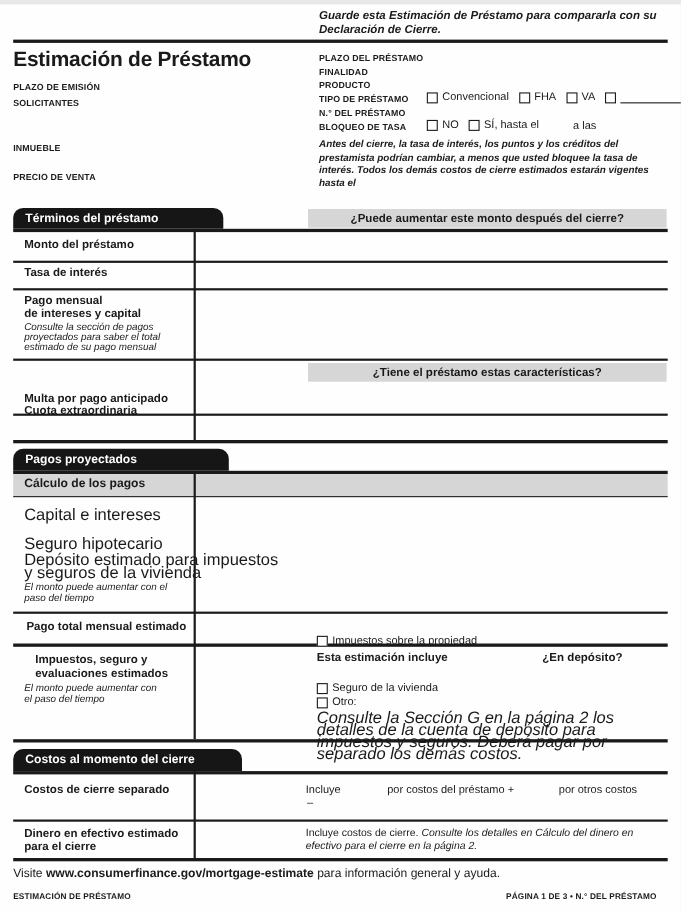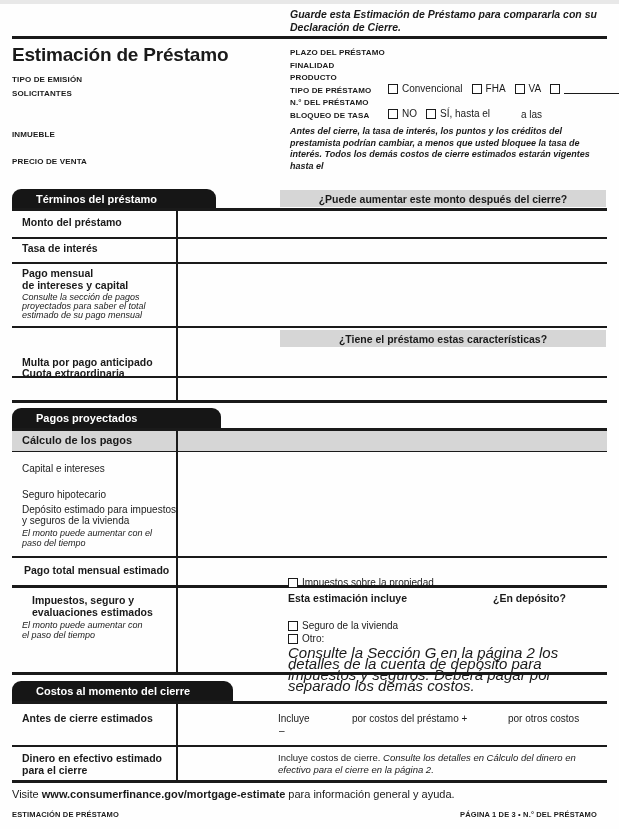--- a/index.html
+++ b/index.html
@@ -3,46 +3,46 @@
 <meta charset="utf-8">
 <style>
   html,body{margin:0;padding:0;background:#e8e8e8}
   .page{position:relative;width:619px;height:829px;background:#fefefe;
         font-family:"Liberation Sans",sans-serif;color:#1a1a1a;overflow:hidden;margin:4px auto}
   .abs{position:absolute}
   .rule{position:absolute;background:#1a1a1a}
   .vline{position:absolute;background:#1a1a1a;width:2px}
   .lbl{position:absolute;font-size:8px;font-weight:bold;letter-spacing:.15px}
   .b{position:absolute;font-size:10.5px;font-weight:bold;line-height:11.5px}
-  .r{position:absolute;font-size:10px;line-height:11.5px}
+  .r{position:absolute;font-size:15px;line-height:11.5px}
   .i{position:absolute;font-size:9px;font-style:italic;line-height:10px}
   .pl{white-space:pre-line}
   .tab{position:absolute;background:#161616;color:#fff;font-size:11px;font-weight:bold;
-       border-radius:9px 9px 0 0;padding-left:24px;display:flex;align-items:center}
+       border-radius:9px 9px 0 0;padding-left:11px;display:flex;align-items:center}
   .graybar{position:absolute;background:#d6d6d6;font-size:10.5px;font-weight:bold;
            display:flex;align-items:center;justify-content:center;text-align:right}
   .cb{display:inline-block;width:8px;height:8px;border:1px solid #1a1a1a;margin-right:4px;flex:none;background:#fff}
   .chk{display:flex;align-items:center;font-size:10px;line-height:13px}
   .opt{display:flex;align-items:center;font-size:10px;margin-right:9px;white-space:nowrap}
   .optrow{position:absolute;display:flex;align-items:center}
   .blank{display:inline-block;width:62px;border-bottom:1.2px solid #1a1a1a;height:9px}
   .nw{white-space:nowrap}
 </style>
 </head>
 <body>
 
 <div class="page">
 
   <div class="abs" style="left:290px;top:4px;width:322px;font-size:10.5px;font-weight:bold;font-style:italic;line-height:13px">Guarde esta Estimación de Préstamo para compararla con su Declaración de Cierre.</div>
 
   <div class="rule" style="left:12px;top:32px;width:595px;height:3px"></div>
 
   <div class="abs" style="left:12px;top:40px;font-size:19px;font-weight:bold;letter-spacing:-.2px">Estimación de Préstamo</div>
 
-  <div class="lbl" style="left:12px;top:71px">TIPO DE EMISIÓN</div>
+  <div class="lbl" style="left:12px;top:71px">PLAZO DE EMISIÓN</div>
   <div class="lbl" style="left:12px;top:85px">SOLICITANTES</div>
   <div class="lbl" style="left:12px;top:126px">INMUEBLE</div>
   <div class="lbl" style="left:12px;top:153px">PRECIO DE VENTA</div>
 
   <div class="lbl" style="left:290px;top:44px">PLAZO DEL PRÉSTAMO</div>
   <div class="lbl" style="left:290px;top:57px">FINALIDAD</div>
   <div class="lbl" style="left:290px;top:69px">PRODUCTO</div>
   <div class="lbl" style="left:290px;top:82px">TIPO DE PRÉSTAMO</div>
   <div class="lbl" style="left:290px;top:94px">N.° DEL PRÉSTAMO</div>
   <div class="lbl" style="left:290px;top:107px">BLOQUEO DE TASA</div>
@@ -154,21 +154,21 @@
   <div class="abs" style="left:288px;top:643px;width:322px;font-size:15px;font-style:italic;line-height:11px">Consulte la Sección G en la página 2 los detalles de la cuenta de depósito para impuestos y seguros. Deberá pagar por separado los demás costos.</div>
 
   <div class="rule" style="left:12px;top:668px;width:595px;height:3px"></div>
 
   <div class="tab" style="left:12px;top:677px;width:197px;height:20px">
     <span>Costos al momento del cierre</span>
   </div>
   <div class="rule" style="left:12px;top:697px;width:595px;height:3px"></div>
   <div class="vline" style="left:176px;top:697px;height:81px"></div>
 
-  <div class="b" style="left:22px;top:709px">Antes de cierre estimados</div>
+  <div class="b" style="left:22px;top:709px">Costos de cierre separado</div>
 
   <div class="abs nw" style="left:278px;top:709px;font-size:10px">Incluye</div>
   <div class="abs nw" style="left:352px;top:709px;font-size:10px">por costos del préstamo +</div>
   <div class="abs nw" style="left:508px;top:709px;font-size:10px">por otros costos</div>
 
   <div class="abs nw" style="left:279px;top:721px;font-size:10px">–</div>
 
   <div class="rule" style="left:12px;top:741px;width:595px;height:1.5px"></div>
 
   <div class="b pl" style="left:22px;top:748px;line-height:12px">Dinero en efectivo estimado

